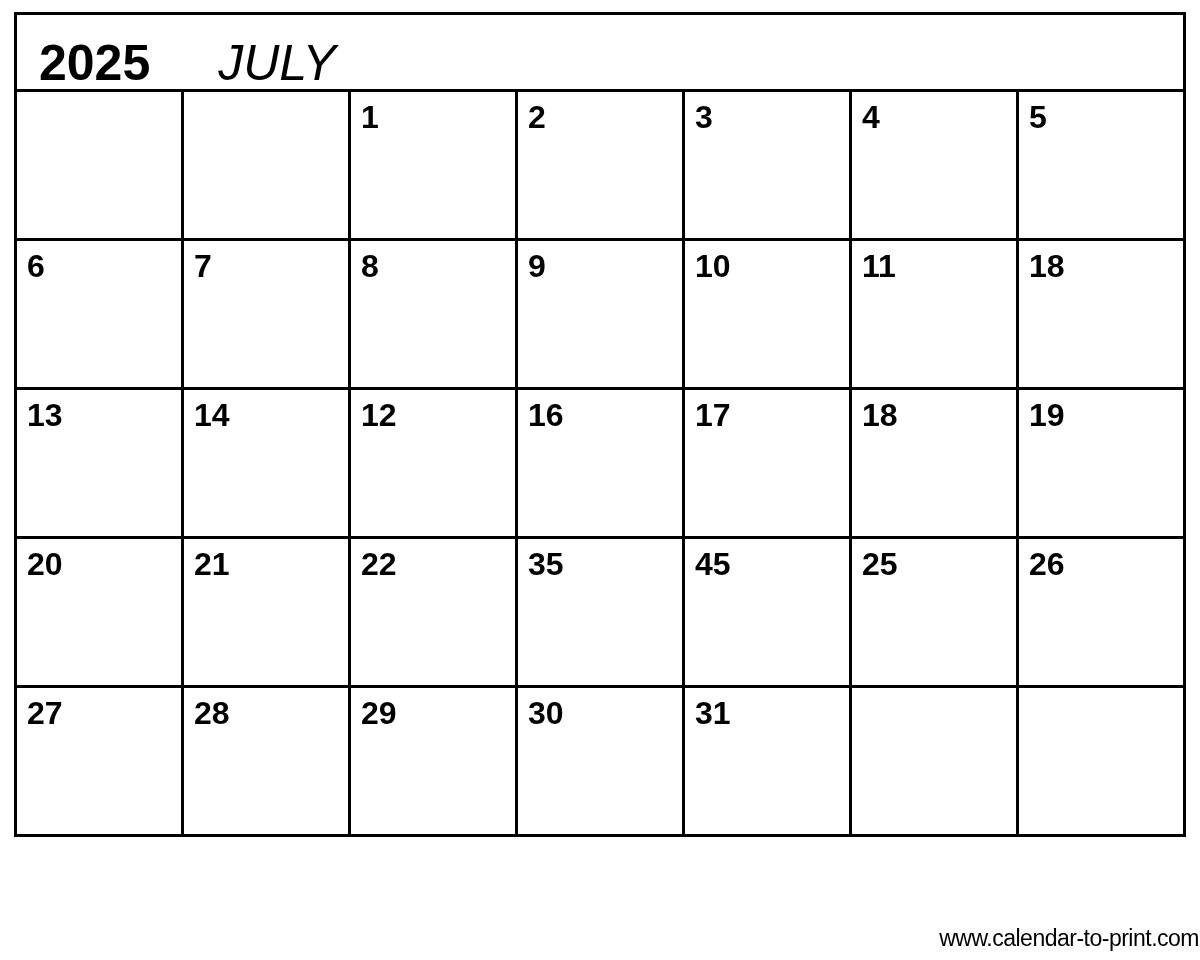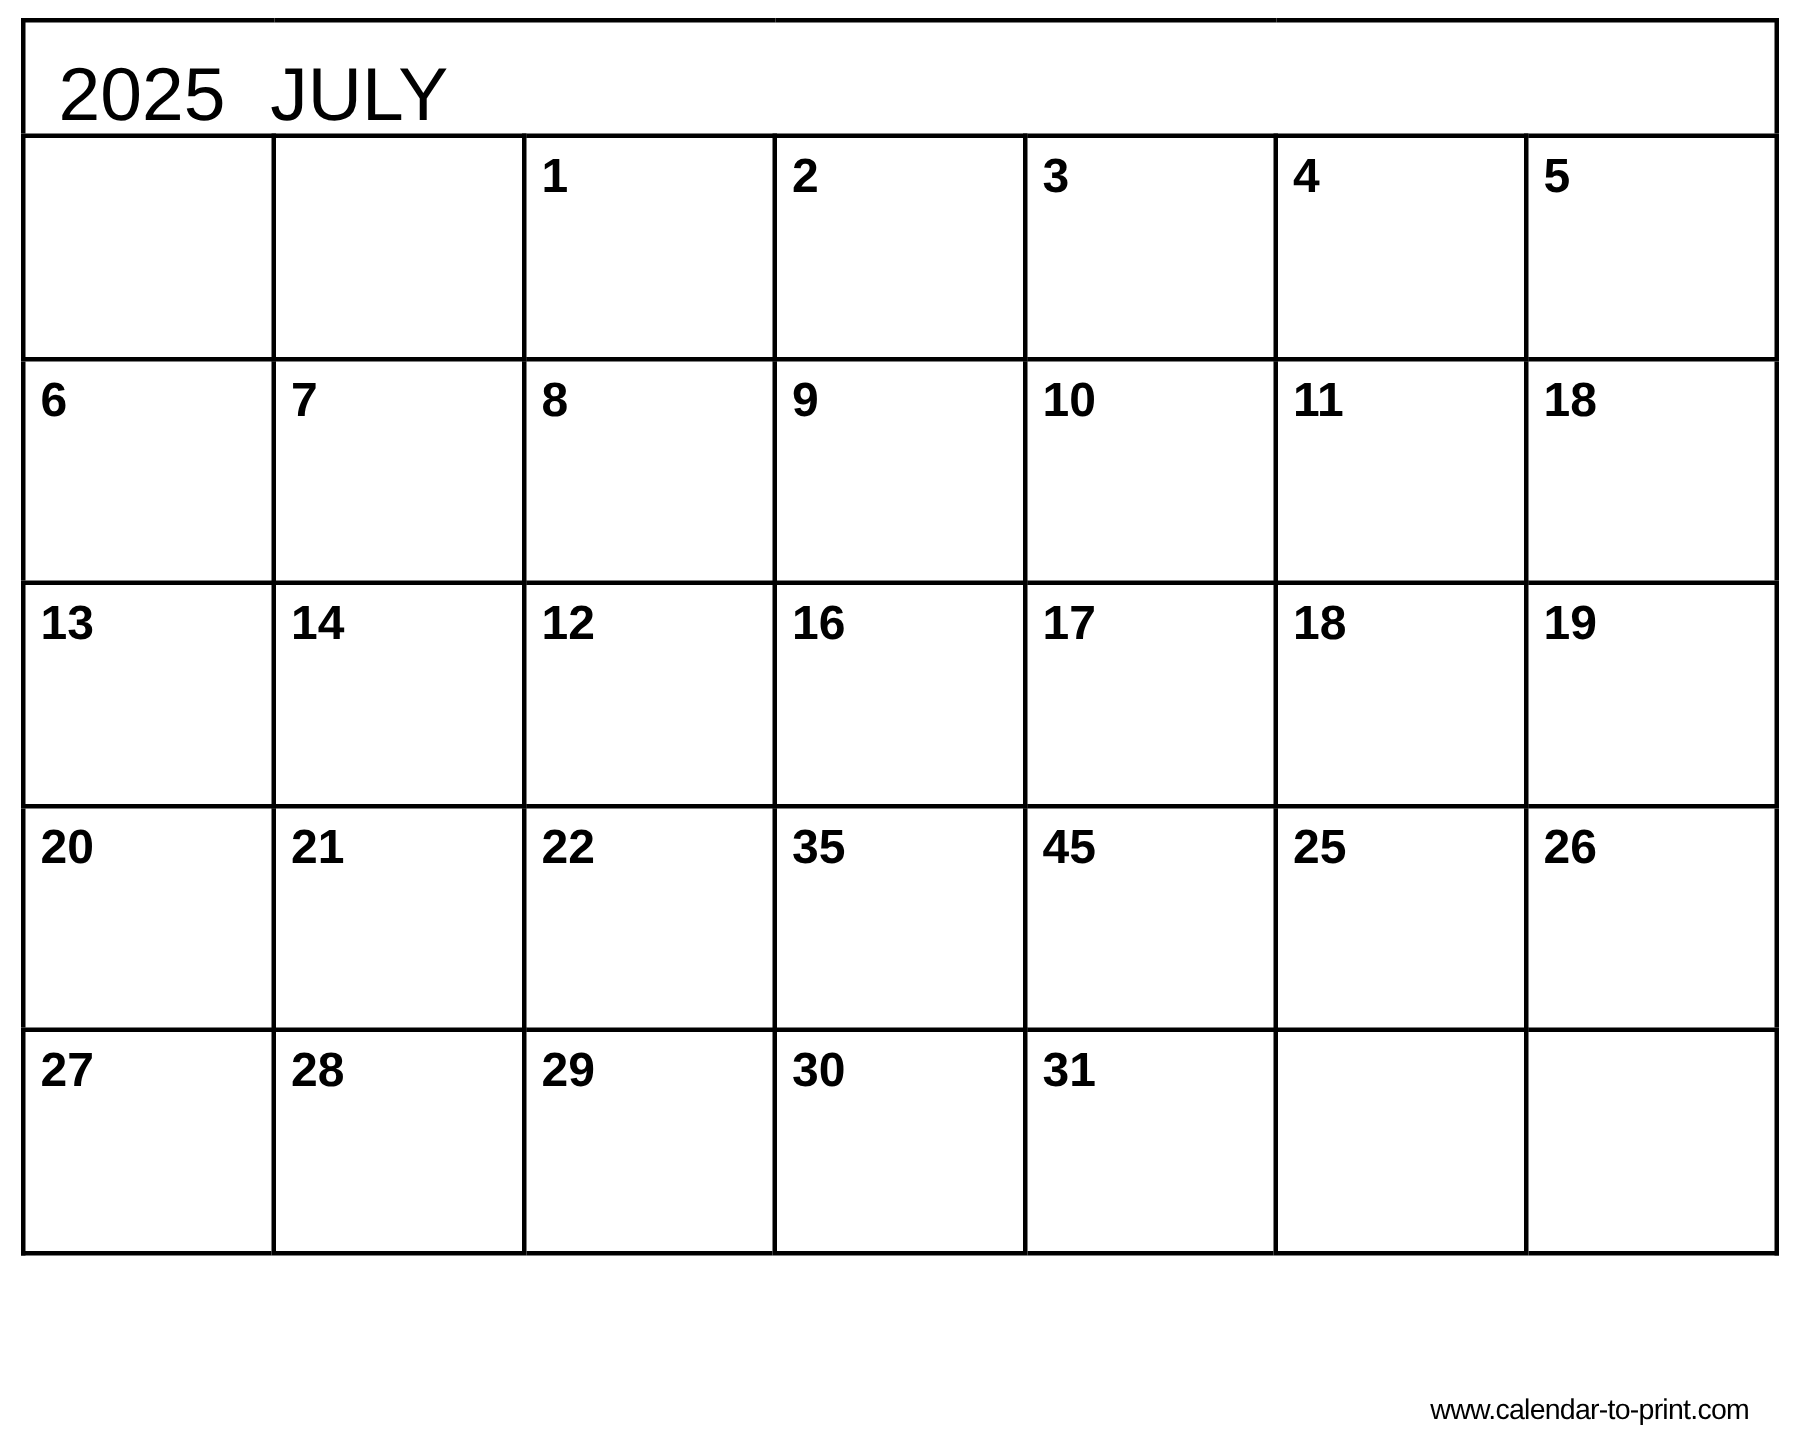--- a/index.html
+++ b/index.html
@@ -39,27 +39,28 @@
     display: flex;
     align-items: flex-end;
     height: 74px;
     padding-left: 22px;
     box-sizing: border-box;
   }
   .title-year {
     font-size: 50px;
     line-height: 52px;
     letter-spacing: 0px;
-    font-weight: 400;
+    font-weight: 700;
   }
   .title-month {
     font-size: 50px;
     line-height: 52px;
-    margin-left: 30px;
+    margin-left: 68px;
     font-weight: 400;
+    font-style: italic;
   }
 
   .dow-row th {
     border: 3px solid #000;
     border-bottom-width: 3px;
     height: 40px;
     font-size: 22px;
     font-weight: 700;
     letter-spacing: 0.5px;
     text-align: center;
@@ -80,23 +81,23 @@
     box-sizing: border-box;
   }
   .calendar tr.week:last-child td.day {
     border-bottom: none;
   }
   .calendar td.day:first-child { border-left: none; }
   .calendar td.day:last-child { border-right: none; }
 
   .footer {
     position: absolute;
-    right: 34px;
+    right: 1px;
     bottom: 8px;
-    font-size: 19px;
+    font-size: 23px;
     letter-spacing: -0.5px;
     font-family: "Liberation Sans", sans-serif;
   }
 </style>
 </head>
 <body>
 
 <div class="page">
 
   <table class="calendar">

